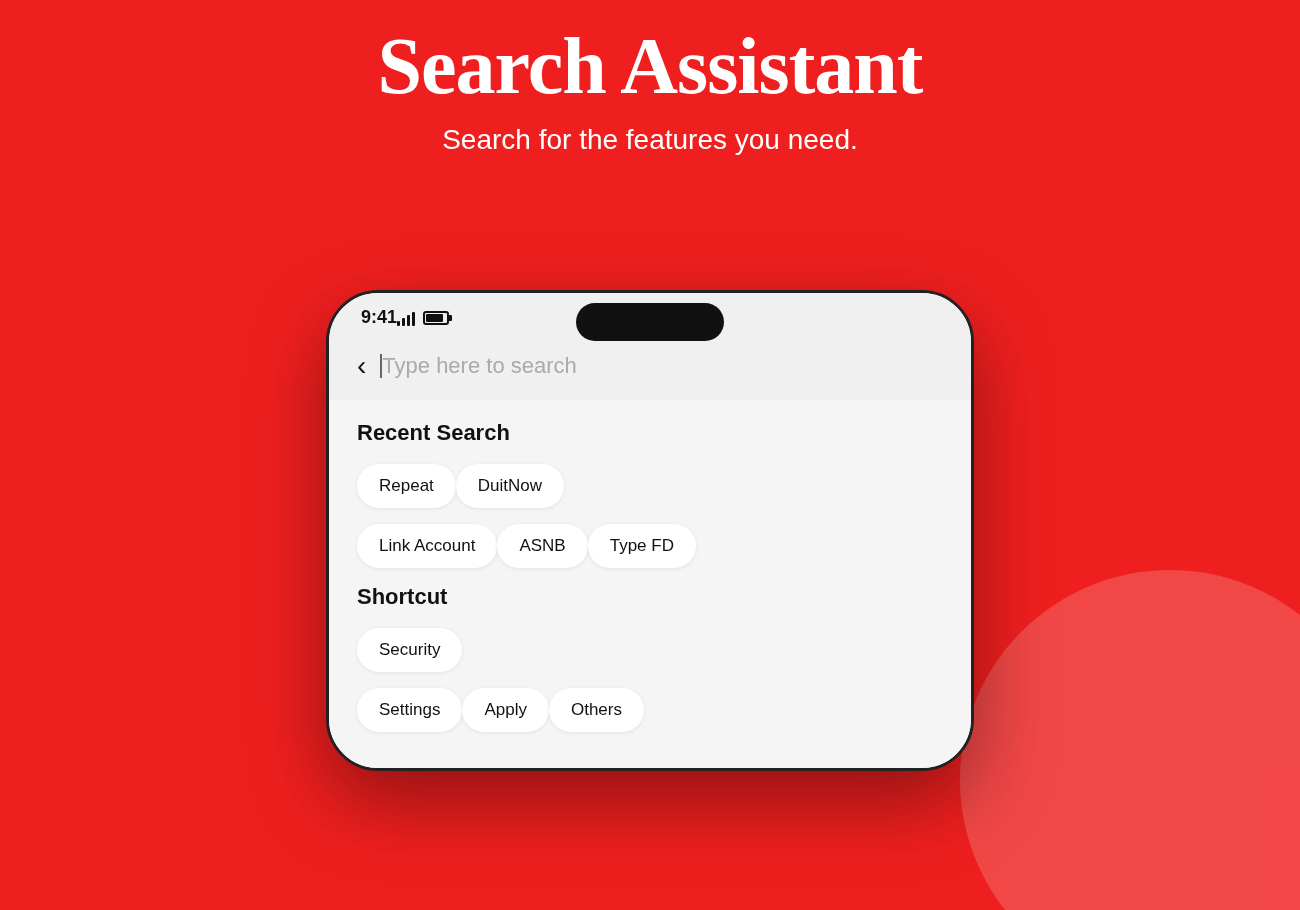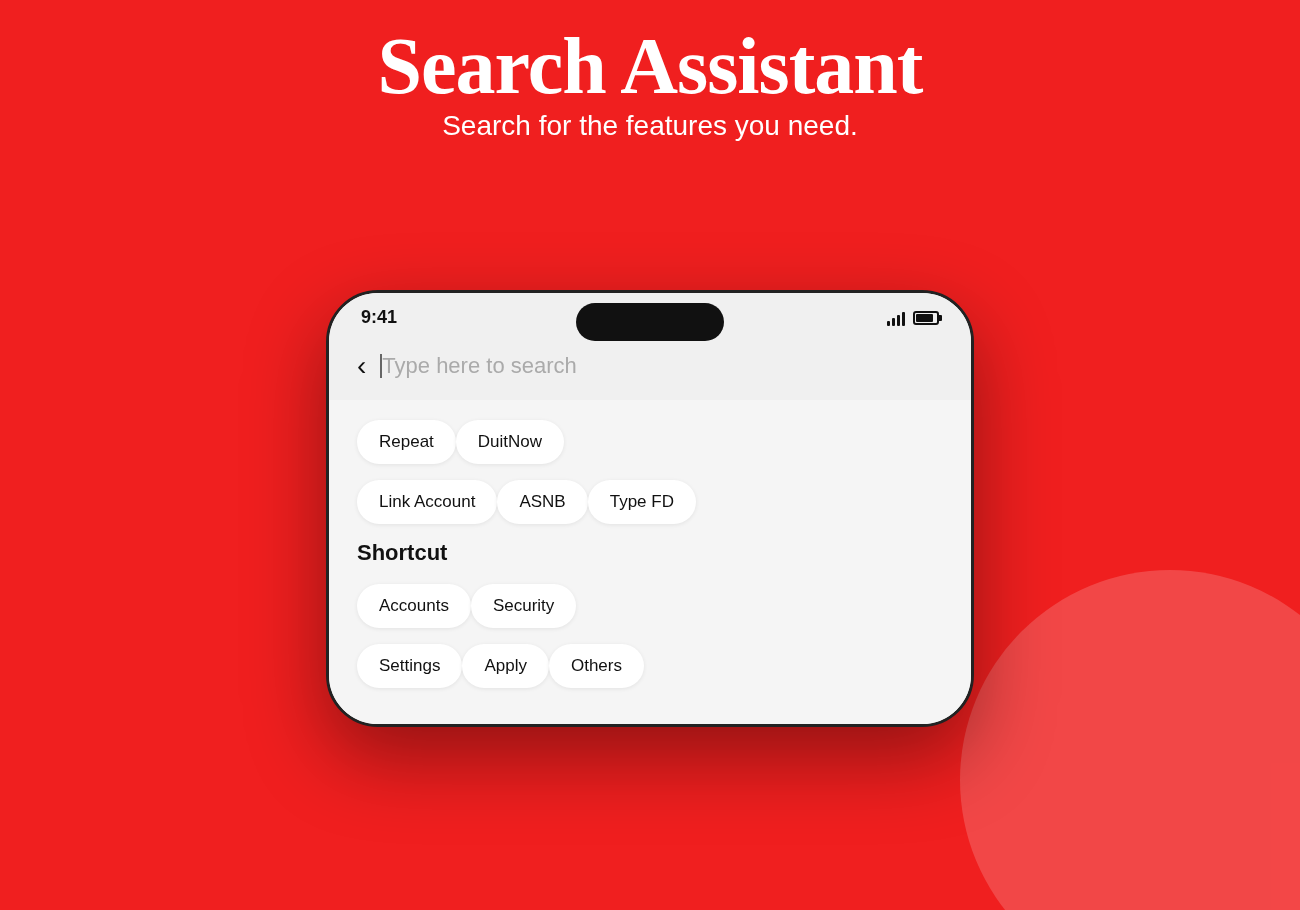--- a/index.html
+++ b/index.html
@@ -31,20 +31,21 @@
       font-weight: 700;
       color: white;
       font-family: Georgia, 'Times New Roman', serif;
       letter-spacing: -1px;
       line-height: 1.1;
     }
 
     .subtitle {
       font-size: 28px;
       color: white;
+      margin-top: 14px;
       font-weight: 400;
     }
 
     
     .circle-decoration {
       position: absolute;
       bottom: -80px;
       right: -80px;
       width: 420px;
       height: 420px;
@@ -70,21 +71,20 @@
       overflow: hidden;
       box-shadow: 0 30px 80px rgba(0,0,0,0.4);
       position: relative;
     }
 
     
     .status-bar {
       background: #f0f0f0;
       display: flex;
       align-items: center;
-      justify-content: space-between;
       padding: 14px 32px 10px;
       position: relative;
     }
 
     .status-time {
       font-size: 18px;
       font-weight: 700;
       color: #111;
     }
 
@@ -251,35 +251,35 @@
       <span class="back-button">‹</span>
       <div class="search-input-display">
         <span class="search-cursor"></span>
         <span>Type here to search</span>
       </div>
     </div>
 
     <div class="content-area">
 
       <div>
+        <div class="section-title">Recent Search</div>
         <div class="chips-row">
           <div class="chip">Repeat</div>
           <div class="chip">DuitNow</div>
         </div>
         <div class="chips-row">
           <div class="chip">Link Account</div>
           <div class="chip">ASNB</div>
           <div class="chip">Type FD</div>
         </div>
       </div>
 
       <div class="shortcut-section">
         <div class="section-title">Shortcut</div>
         <div class="chips-row">
-          <div class="chip">Accounts</div>
           <div class="chip">Security</div>
         </div>
         <div class="chips-row">
           <div class="chip">Settings</div>
           <div class="chip">Apply</div>
           <div class="chip">Others</div>
         </div>
       </div>
 
     </div>

